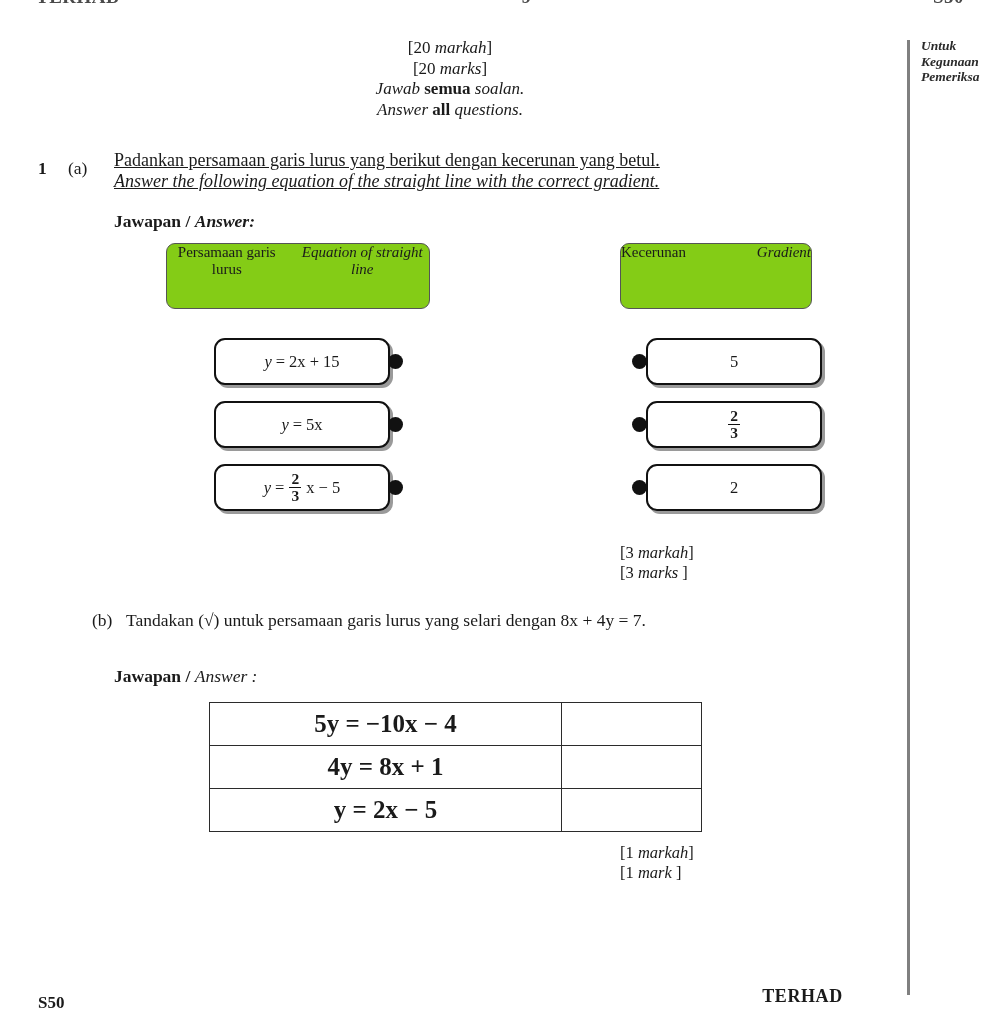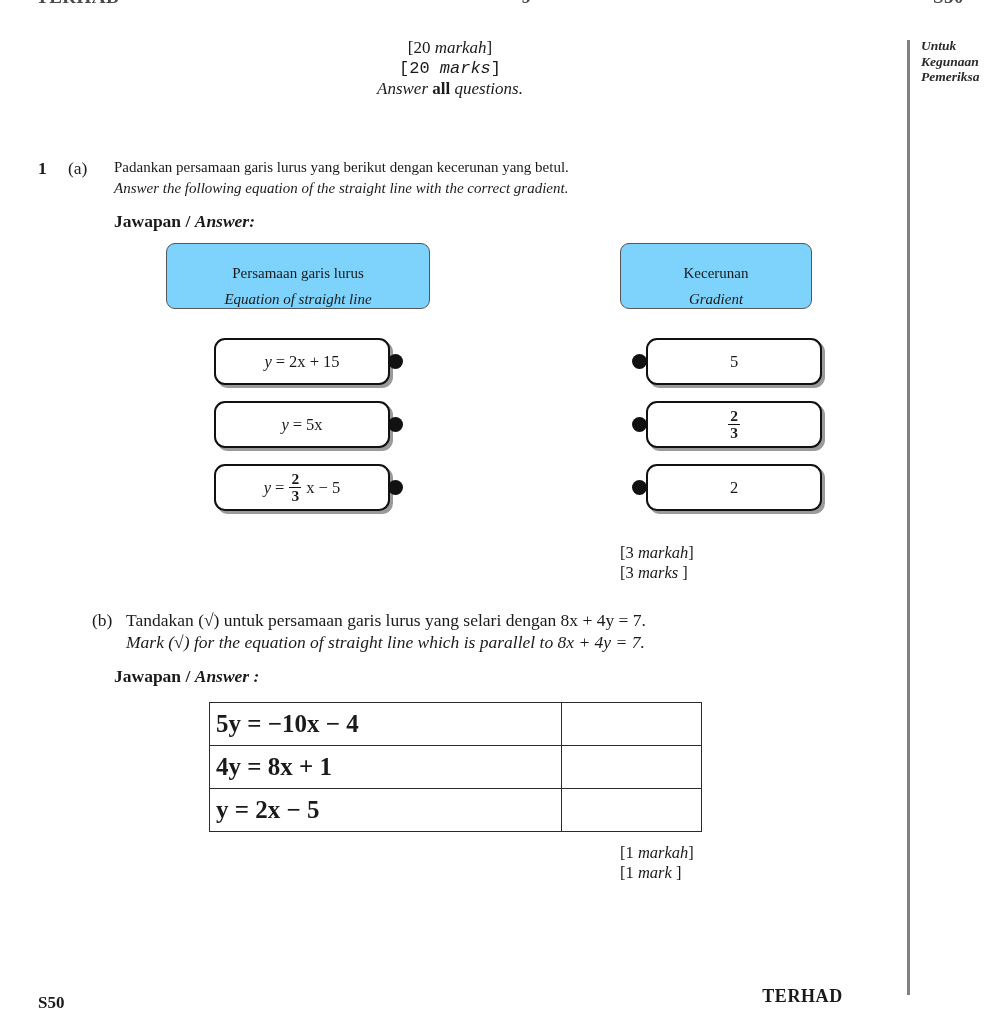--- a/index.html
+++ b/index.html
@@ -66,21 +66,21 @@
     width: 900px;
     text-align: center;
     line-height: 20.5px;
   }
   .section-head .ttl {
     font-weight: bold;
     font-size: 19px;
     letter-spacing: 0.4px;
   }
   .section-head .mk-my { font-size: 17px; }
-  .section-head .mk-en { font-size: 17px; font-family: Liberation Mono, monospace; }
+  .section-head .mk-en { font-size: 17px; }
   .section-head .mk-my i, .section-head .mk-en i { font-style: italic; }
   .section-head .inst {
     font-size: 17px;
     font-style: italic;
   }
   .section-head .inst b { font-style: normal; font-weight: bold; }
 
   
   .qnum {
     position: absolute;
@@ -91,47 +91,48 @@
   }
   .qlabel-a {
     position: absolute;
     left: 68px;
     top: 158px;
     font-size: 17.5px;
   }
   .qtext-a {
     position: absolute;
     left: 114px;
-    top: 157px;
+    top: 150px;
     width: 790px;
-    font-size: 15px;
+    font-size: 18px;
     line-height: 21px;
+    text-decoration: underline;
   }
   .qtext-a .en { font-style: italic; }
 
   .answer-a {
     position: absolute;
     left: 114px;
     top: 211px;
     font-size: 17.5px;
     font-weight: bold;
   }
   .answer-a i { font-weight: bold; font-style: italic; }
 
   
   .hdr-box {
     position: absolute;
     border: 1.3px solid #555;
     border-radius: 9px;
-    background: #7dd3fc;
+    background: #84cc16;
     text-align: center;
     box-sizing: border-box;
     display: flex;
-    flex-direction: column;
-    justify-content: flex-end;
+    flex-direction: row;
+    justify-content: space-between;
     gap: 9px;
   }
   .hdr-box .my { font-size: 15px; }
   .hdr-box .en { font-size: 15px; font-style: italic; }
 
   #hdr-left  { left: 166px; top: 243px; width: 264px; height: 66px; }
   #hdr-right { left: 620px; top: 243px; width: 192px; height: 66px; }
 
   .item-box {
     position: absolute;
@@ -213,36 +214,36 @@
     line-height: 22px;
   }
   .qtext-b .en { font-style: italic; }
   .answer-b {
     position: absolute;
     left: 114px;
     top: 666px;
     font-size: 17.5px;
     font-weight: bold;
   }
-  .answer-b i { font-weight: bold; font-style: italic; margin-top: 13px; }
+  .answer-b i { font-weight: normal; font-style: italic; margin-top: 13px; }
 
   .ans-table {
     position: absolute;
     left: 209px;
     top: 702px;
     border-collapse: collapse;
   }
   .ans-table td {
     border: 1.8px solid #2b2b2b;
     height: 43px;
     box-sizing: border-box;
   }
   .ans-table td.eq {
     width: 352px;
-    text-align: left;
+    text-align: center;
     font-size: 25px;
     font-weight: bold;
     padding: 0 6px;
   }
   .ans-table td.tick { width: 140px; }
 
   
   .foot-left {
     position: absolute;
     left: 38px;
@@ -275,20 +276,21 @@
 <div class="margin-rule"></div>
 <div class="examiner-box">
   <div>Untuk</div>
   <div>Kegunaan</div>
   <div>Pemeriksa</div>
 </div>
 
 <div class="section-head">
   <div class="mk-my"><span>[20 </span><i>markah</i><span>]</span></div>
   <div class="mk-en"><span>[20 </span><i>marks</i><span>]</span></div>
+  <div class="inst"><span>Jawab </span><b>semua</b><span> soalan.</span></div>
   <div class="inst"><span>Answer </span><b>all</b><span> questions.</span></div>
 </div>
 
 <div class="qnum">1</div>
 <div class="qlabel-a">(a)</div>
 <div class="qtext-a">
   <div>Padankan persamaan garis lurus yang berikut dengan kecerunan yang betul.</div>
   <div class="en">Answer the following equation of the straight line with the correct gradient.</div>
 </div>
 <div class="answer-a"><span>Jawapan / </span><i>Answer:</i></div>
@@ -348,21 +350,20 @@
 <div class="dot" id="dot-r2"></div>
 
 <div class="marks" id="marks-a">
   <div><span class="n">[3 </span><span>markah</span><span class="n">]</span></div>
   <div><span class="n">[3 </span><span>marks</span><span class="n"> ]</span></div>
 </div>
 
 <div class="qlabel-b">(b)</div>
 <div class="qtext-b">
   <div><span>Tandakan (√) untuk persamaan garis lurus yang selari dengan </span><span>8x + 4y = 7</span><span>.</span></div>
-  <div class="en"><span>Mark (√) for the equation of straight line which is parallel to </span><span>8x + 4y = 7</span><span>.</span></div>
 </div>
 <div class="answer-b"><span>Jawapan / </span><i>Answer :</i></div>
 
 <table class="ans-table">
   <tbody>
     <tr>
       <td class="eq eqbig">5y = −10x − 4</td>
       <td class="tick"></td>
     </tr>
     <tr>

